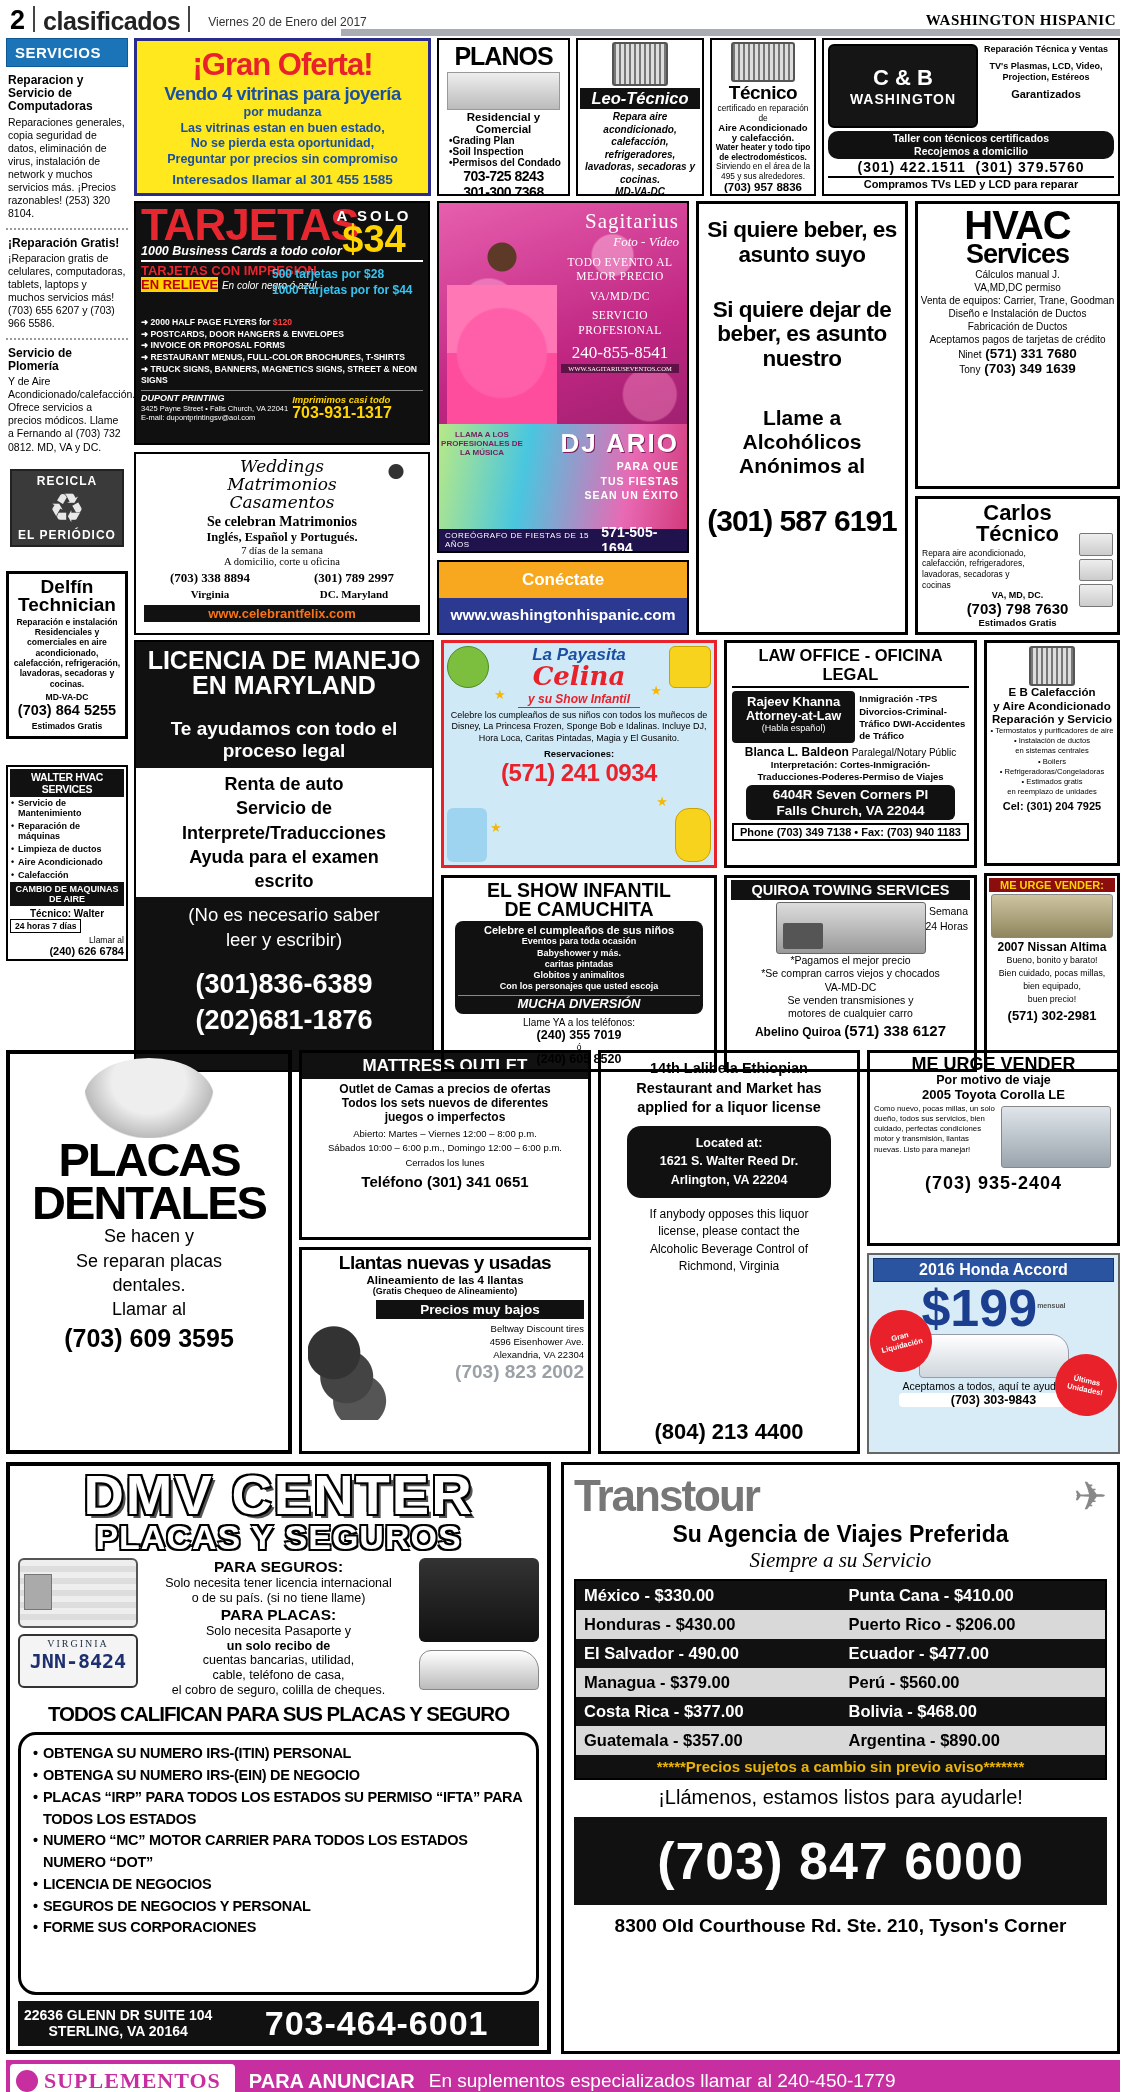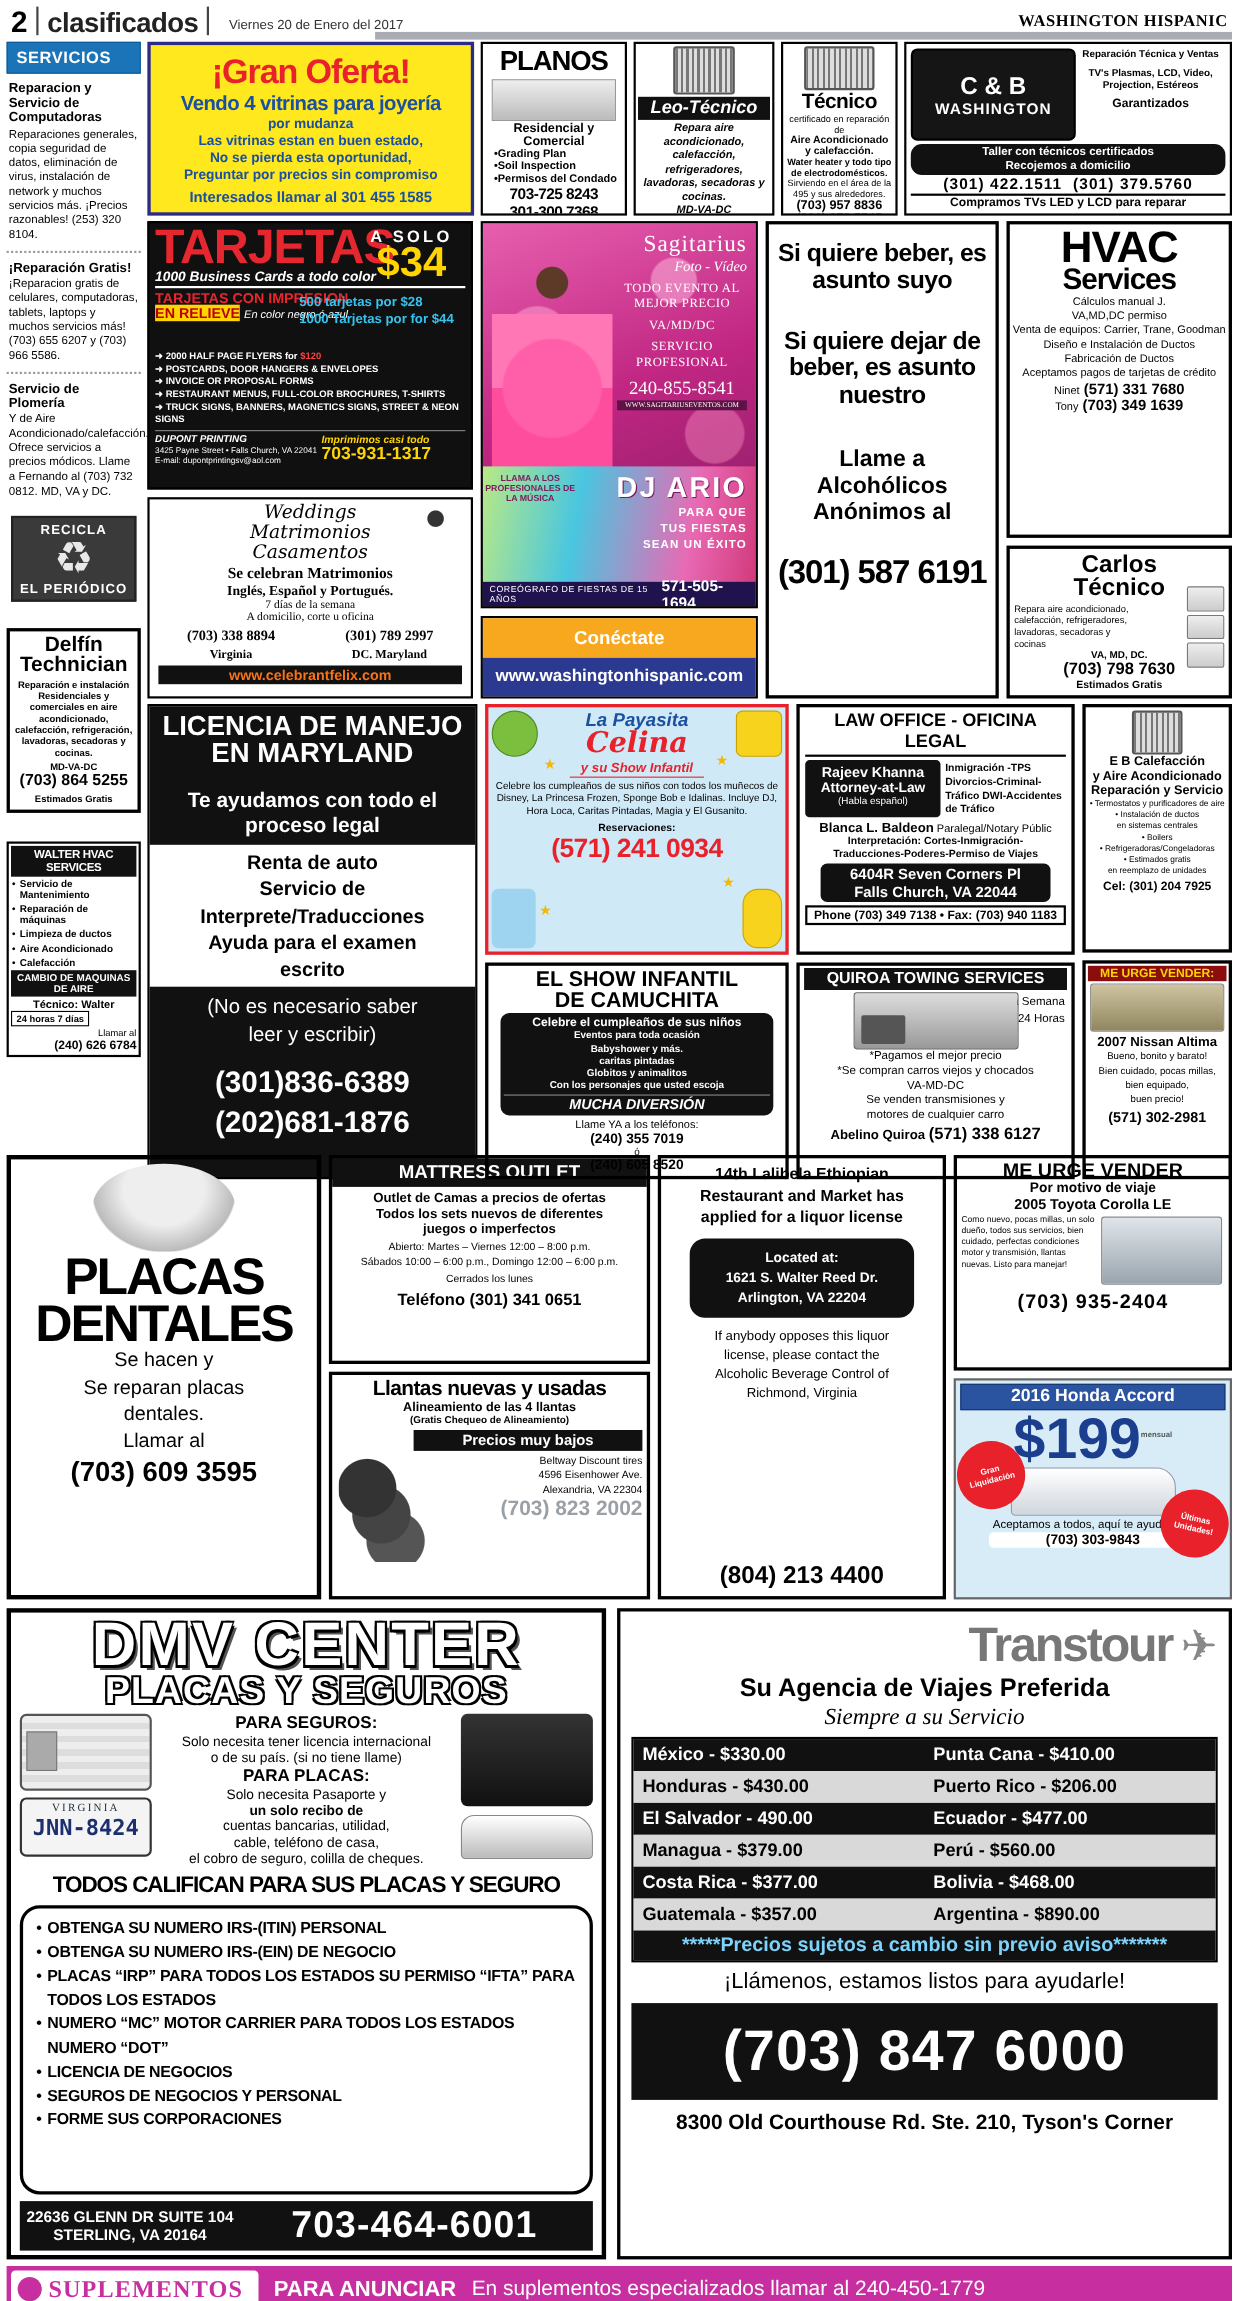--- a/index.html
+++ b/index.html
@@ -280,31 +280,31 @@
 .wcar{height:40px;background:linear-gradient(180deg,#fff,#bbb);border:1px solid #888;border-radius:12px 20px 4px 4px}
 .dmv .qualify{font-size:20.5px;font-weight:bold;text-align:center;letter-spacing:-1px;margin-top:4px}
 .dmv-bullets{border:3px solid #000;border-radius:18px;margin-top:6px;padding:8px 12px;flex:1}
 .dmv-bullets div{font-size:14.5px;font-weight:bold;line-height:1.5;padding-left:10px;position:relative;letter-spacing:-.3px}
 .dmv-bullets div::before{content:"•";position:absolute;left:0}
 .dmv-foot{background:#111;color:#fff;display:flex;align-items:center;gap:8px;padding:3px 6px;margin-top:6px}
 .dmv-foot .ad{font-size:14px;font-weight:bold;line-height:1.1;text-align:center}
 .dmv-foot .ph{font-size:34px;font-weight:bold;letter-spacing:1px;flex:1;text-align:center}
 
 .transtour{flex:1;border:3px solid #000;padding:6px 10px;display:flex;flex-direction:column}
-.tt-brand{display:flex;align-items:center;justify-content:flex-end;gap:8px}
+.tt-brand{display:flex;align-items:center;justify-content:space-between;gap:8px}
 .tt-brand .n{font-size:44px;font-weight:bold;color:#777;letter-spacing:-2px}
 .tt-brand .plane{font-size:40px;color:#888}
 .tt-tag1{font-size:23px;font-weight:bold;text-align:center}
 .tt-tag2{font-size:21px;font-style:italic;text-align:center;font-family:"Liberation Serif",serif}
 .tt-table{margin-top:6px;border:2px solid #000}
 .tt-row{display:flex}
 .tt-row div{flex:1;font-size:16.5px;font-weight:bold;padding:5px 8px}
 .tt-row.dark{background:#111;color:#fff}
 .tt-row.light{background:#d9d9d9;color:#000}
-.tt-note{background:#111;color:#7dd3fc;font-size:18px;font-weight:bold;text-align:center;padding:3px 0}
+.tt-note{background:#111;color:#eab308;font-size:15px;font-weight:bold;text-align:center;padding:3px 0}
 .tt-call{font-size:20px;text-align:center;margin-top:6px}
 .tt-phone{background:#111;color:#fff;font-size:52px;font-weight:bold;text-align:center;margin-top:8px;padding:14px 0;letter-spacing:1px}
 .tt-addr{font-size:19px;font-weight:bold;text-align:center;margin-top:10px}
 
 .sup-box{background:#fff;border-radius:4px;display:flex;align-items:center;gap:6px;padding:3px 14px 3px 6px;height:34px}
 .sup-dot{width:22px;height:22px;border-radius:50%;background:#c72ea0}
 .sup-txt{color:#c72ea0;font-size:22px;font-weight:bold;font-family:"Liberation Serif",serif;letter-spacing:1px}
 .foot-label{color:#fff;font-size:20px;font-weight:bold}
 .foot-text{color:#fff;font-size:19px}
 </style>

